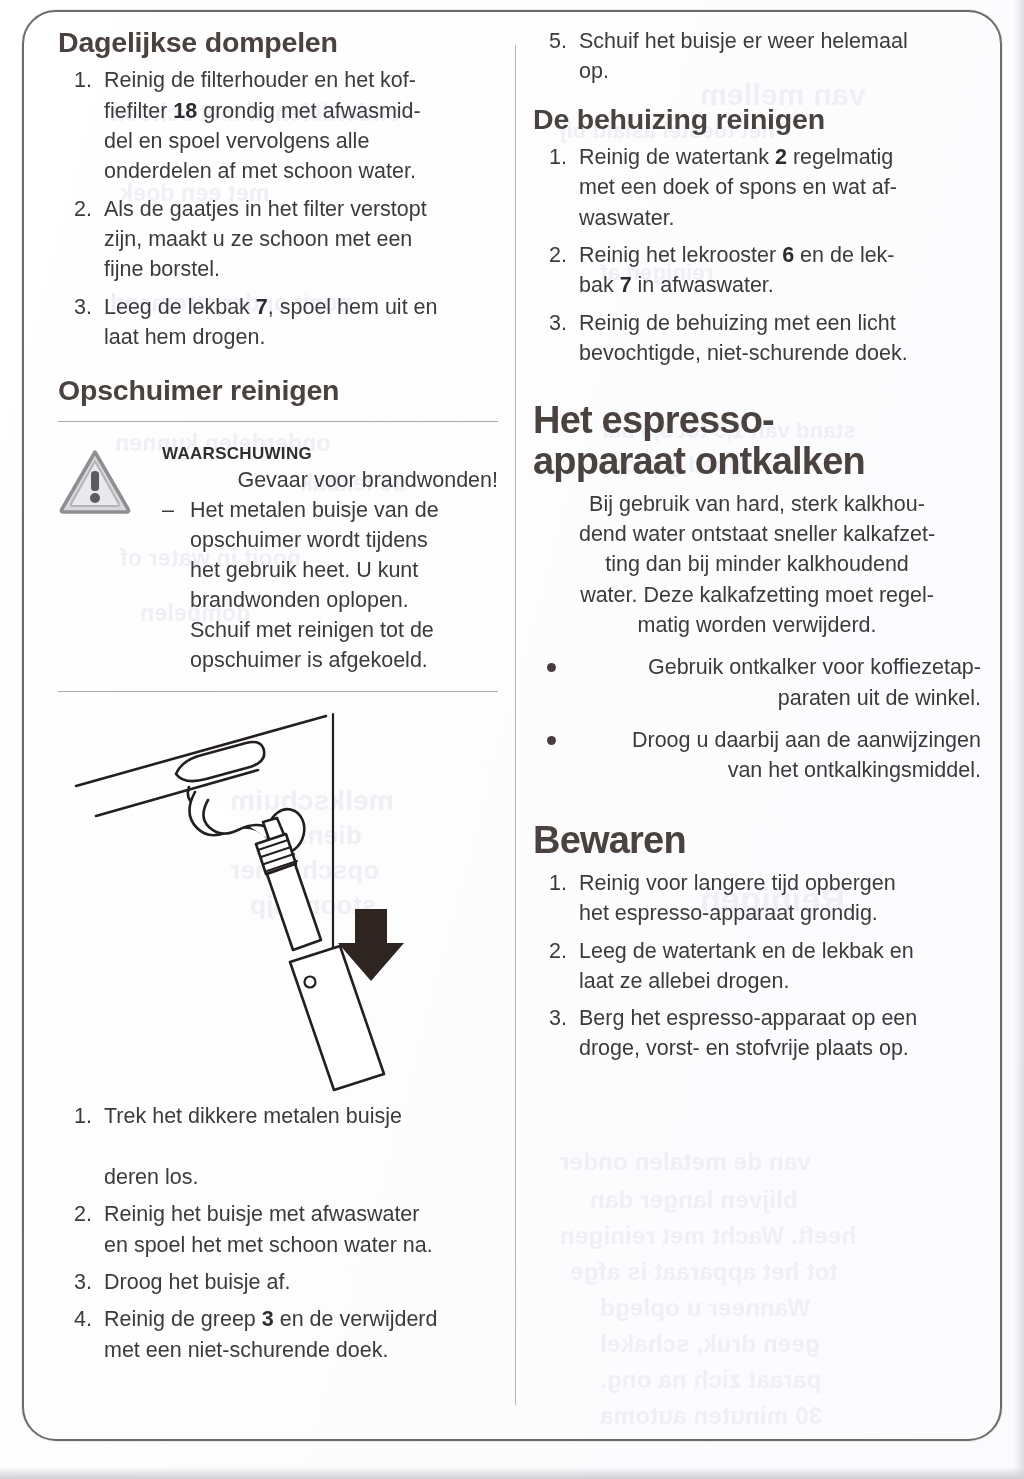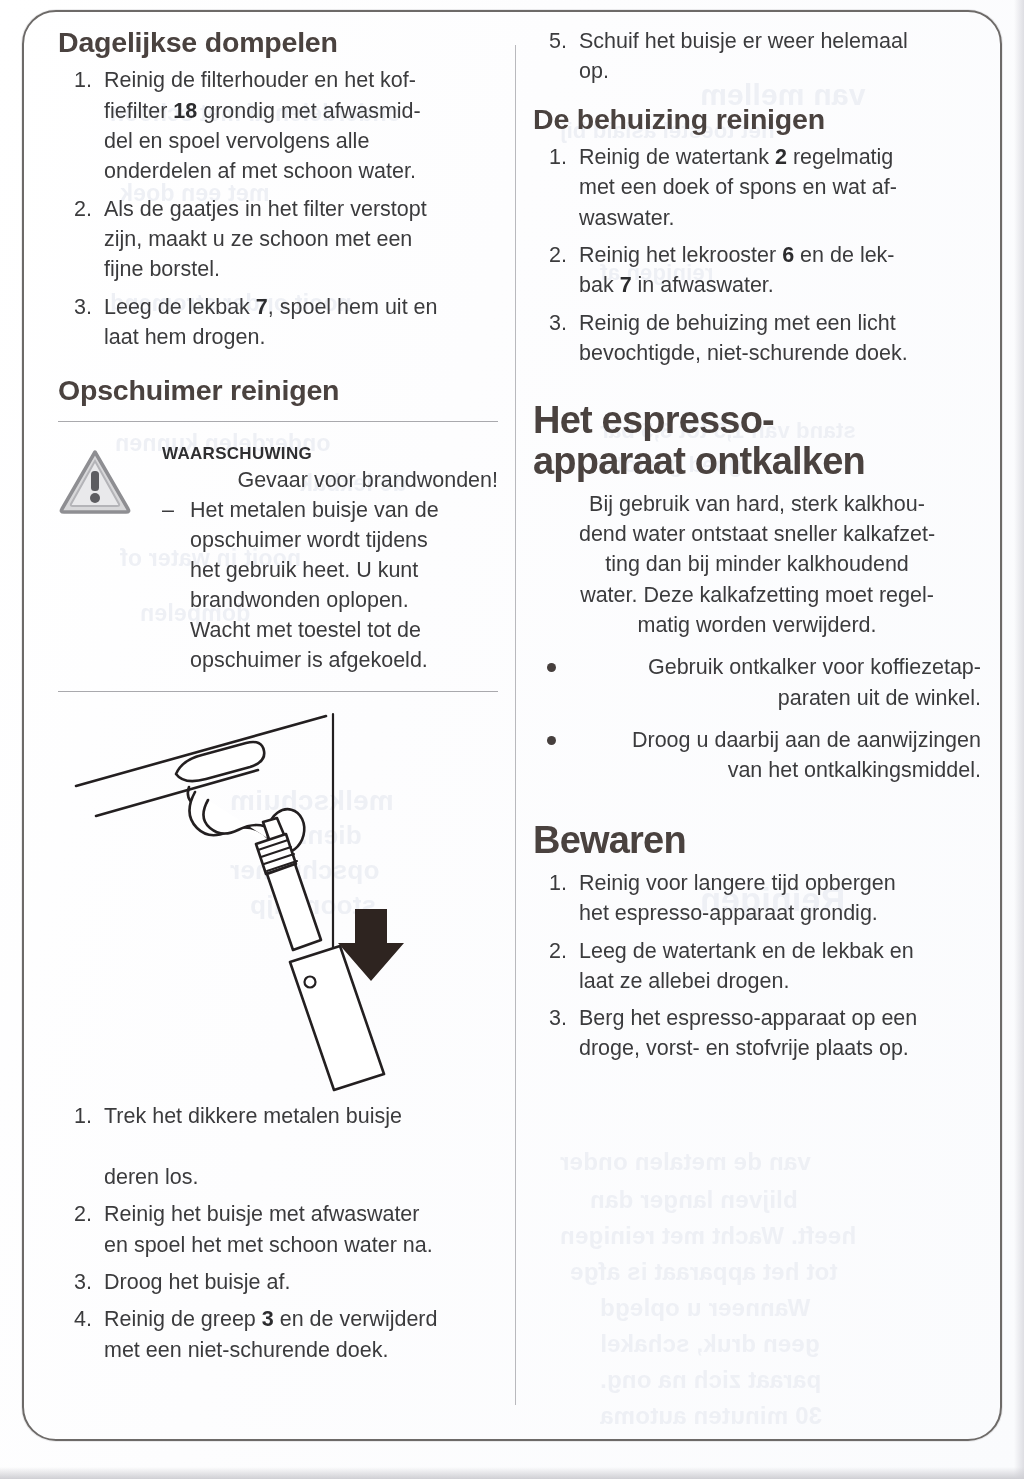--- a/index.html
+++ b/index.html
@@ -207,21 +207,21 @@
         <div id="warn-text">
           <p id="warn-title">WAARSCHUWING</p>
           <p id="warn-lead">Gevaar voor brandwonden!</p>
           <ul id="warn-dashlist">
             <li>
               <span class="dash">–</span>
               <span>Het metalen buisje van de</span><br>
               <span>opschuimer wordt tijdens</span><br>
               <span>het gebruik heet. U kunt</span><br>
               <span>brandwonden oplopen.</span><br>
-              <span>Wacht met toestel tot de</span><br>
+              <span>Schuif met reinigen tot de</span><br>
               <span>opschuimer is afgekoeld.</span>
             </li>
           </ul>
         </div>
       </div>
     </div>
 
     <div id="figure">
       <svg width="440" height="400" viewBox="0 0 440 400" aria-hidden="true">
         <g fill="none" stroke="#231f20" stroke-width="2.6" stroke-linejoin="round" stroke-linecap="round">

